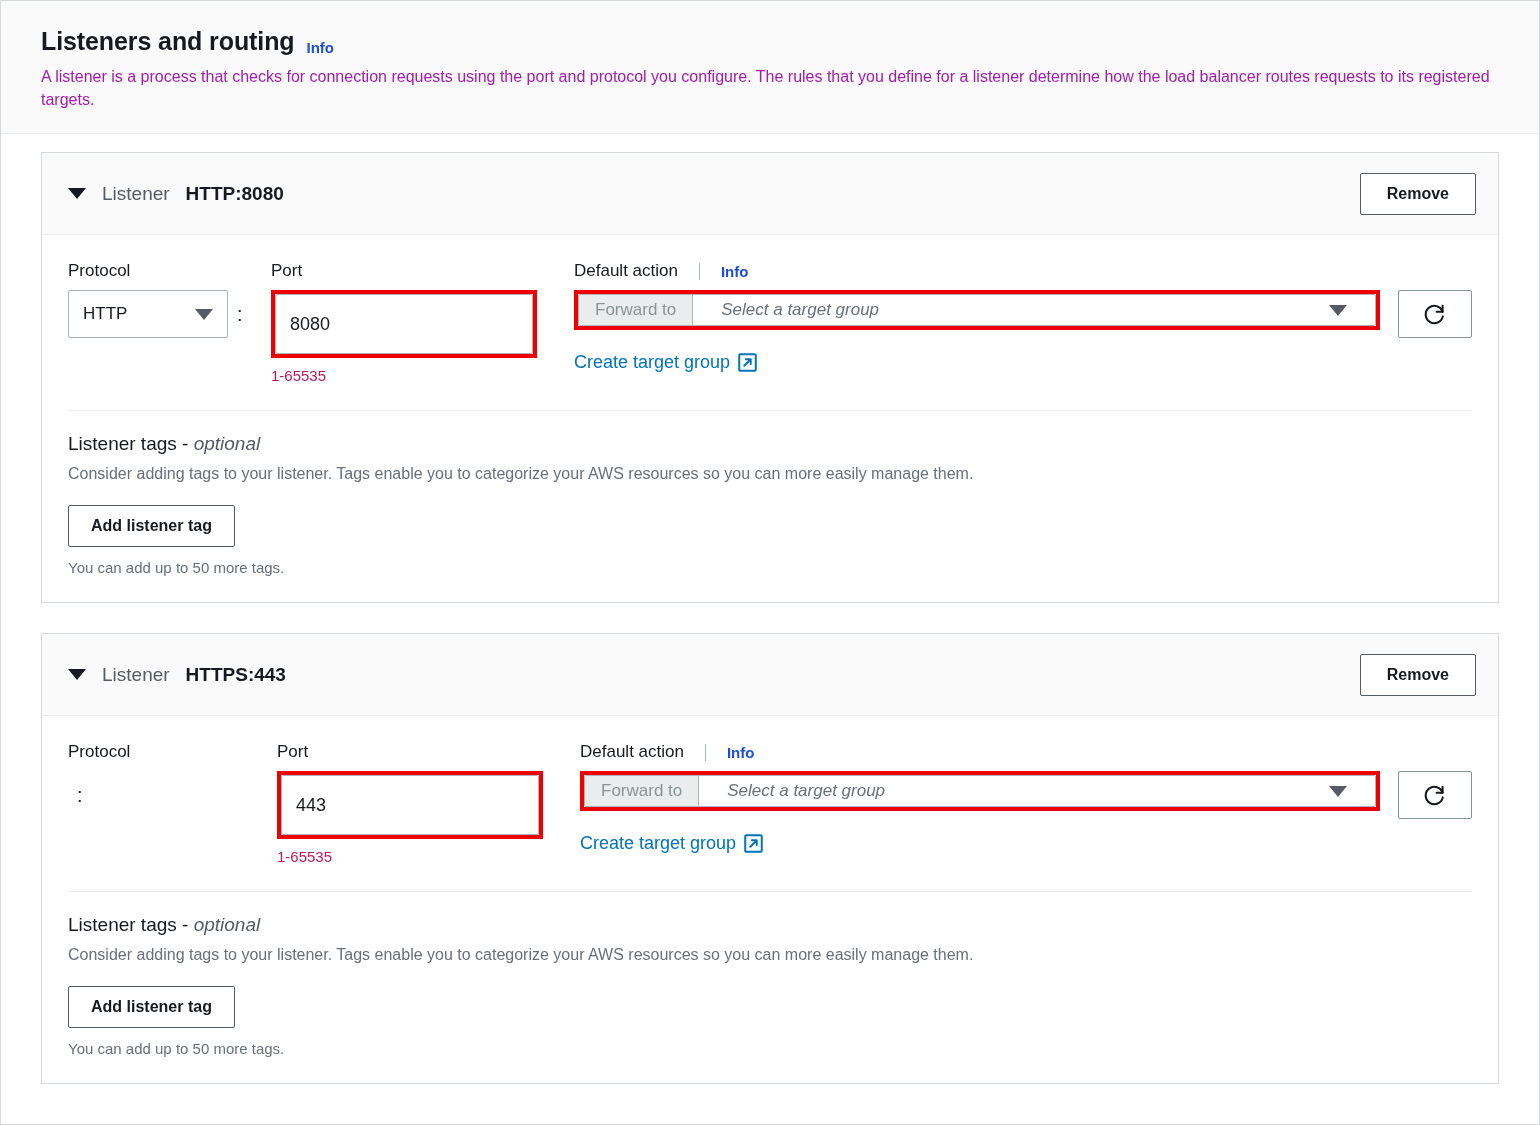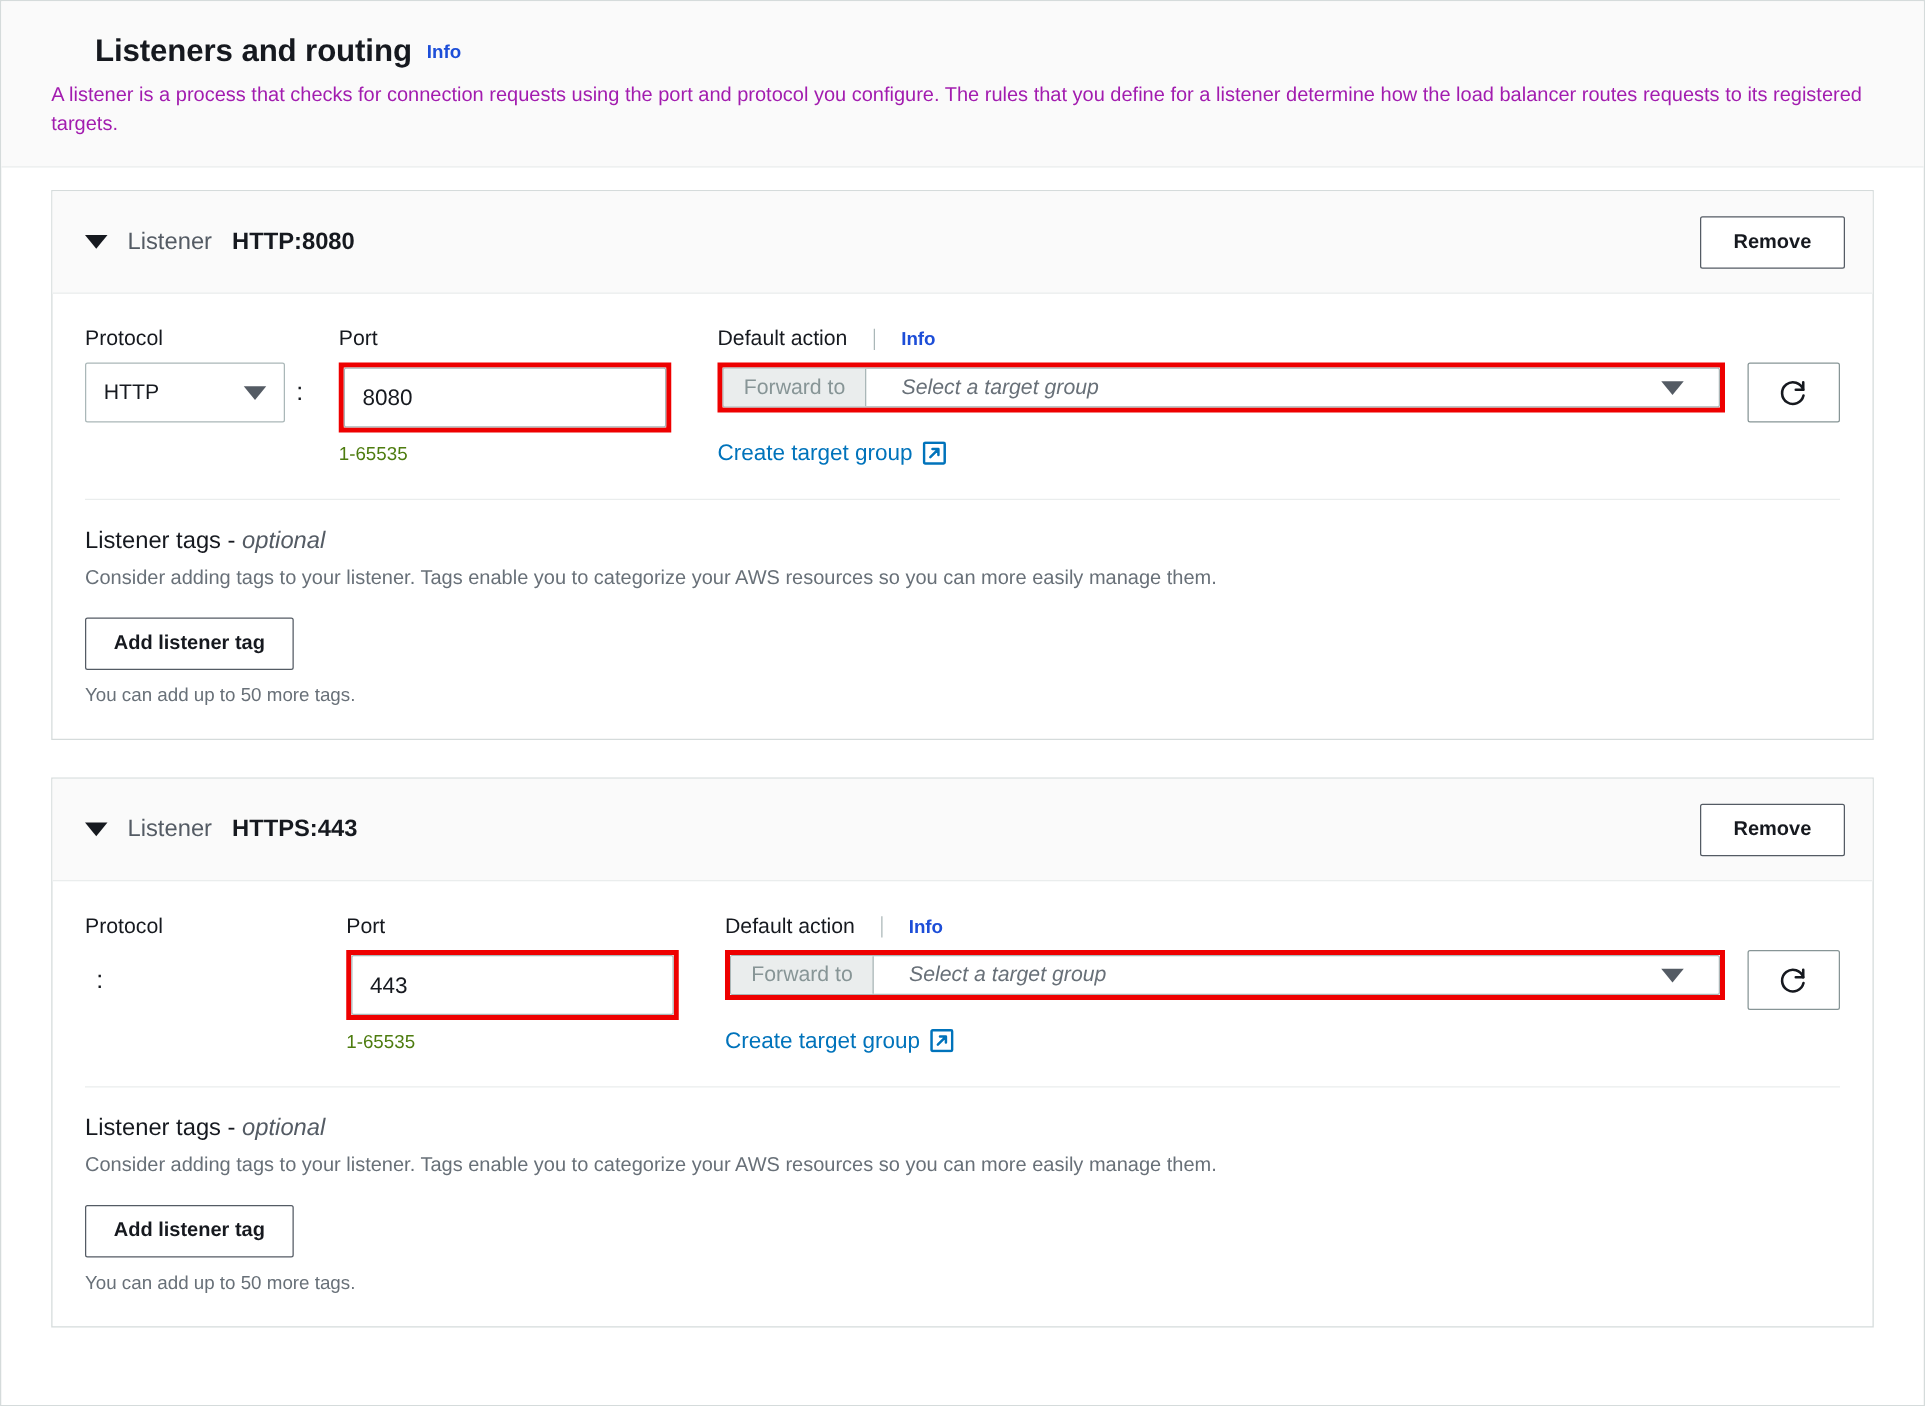--- a/index.html
+++ b/index.html
@@ -22,23 +22,22 @@
   }
 
   
   .section-header {
     padding: 26px 40px 22px 40px;
     background: #fafafa;
     border-bottom: 1px solid #eaeded;
   }
   .section-title-row {
     display: flex;
-    align-items: center;
+    align-items: flex-end;
     gap: 12px;
-    margin-left: 35px;
   }
   .section-title {
     font-size: 25px;
     font-weight: bold;
     color: #16191f;
     letter-spacing: -0.1px;
   }
   .info-link {
     font-size: 15px;
     font-weight: bold;
@@ -178,33 +177,33 @@
   }
   .colon {
     font-size: 20px;
     color: #16191f;
     margin: 0 9px;
     line-height: 48px;
   }
 
   .text-input {
     width: 258px;
-    height: 48px;
+    height: 60px;
     border: 1px solid #aab7b8;
     border-radius: 2px;
     background: #ffffff;
     font-family: "Liberation Sans", sans-serif;
     font-size: 18px;
     color: #16191f;
     padding: 0 14px;
     line-height: normal;
   }
   .hint {
     font-size: 15px;
-    color: #4d7c0f;
+    color: #be185d;
     margin-top: 9px;
     display: block;
   }
 
   .action-line {
     display: flex;
     align-items: flex-start;
     gap: 18px;
   }
   .forward-combo {

